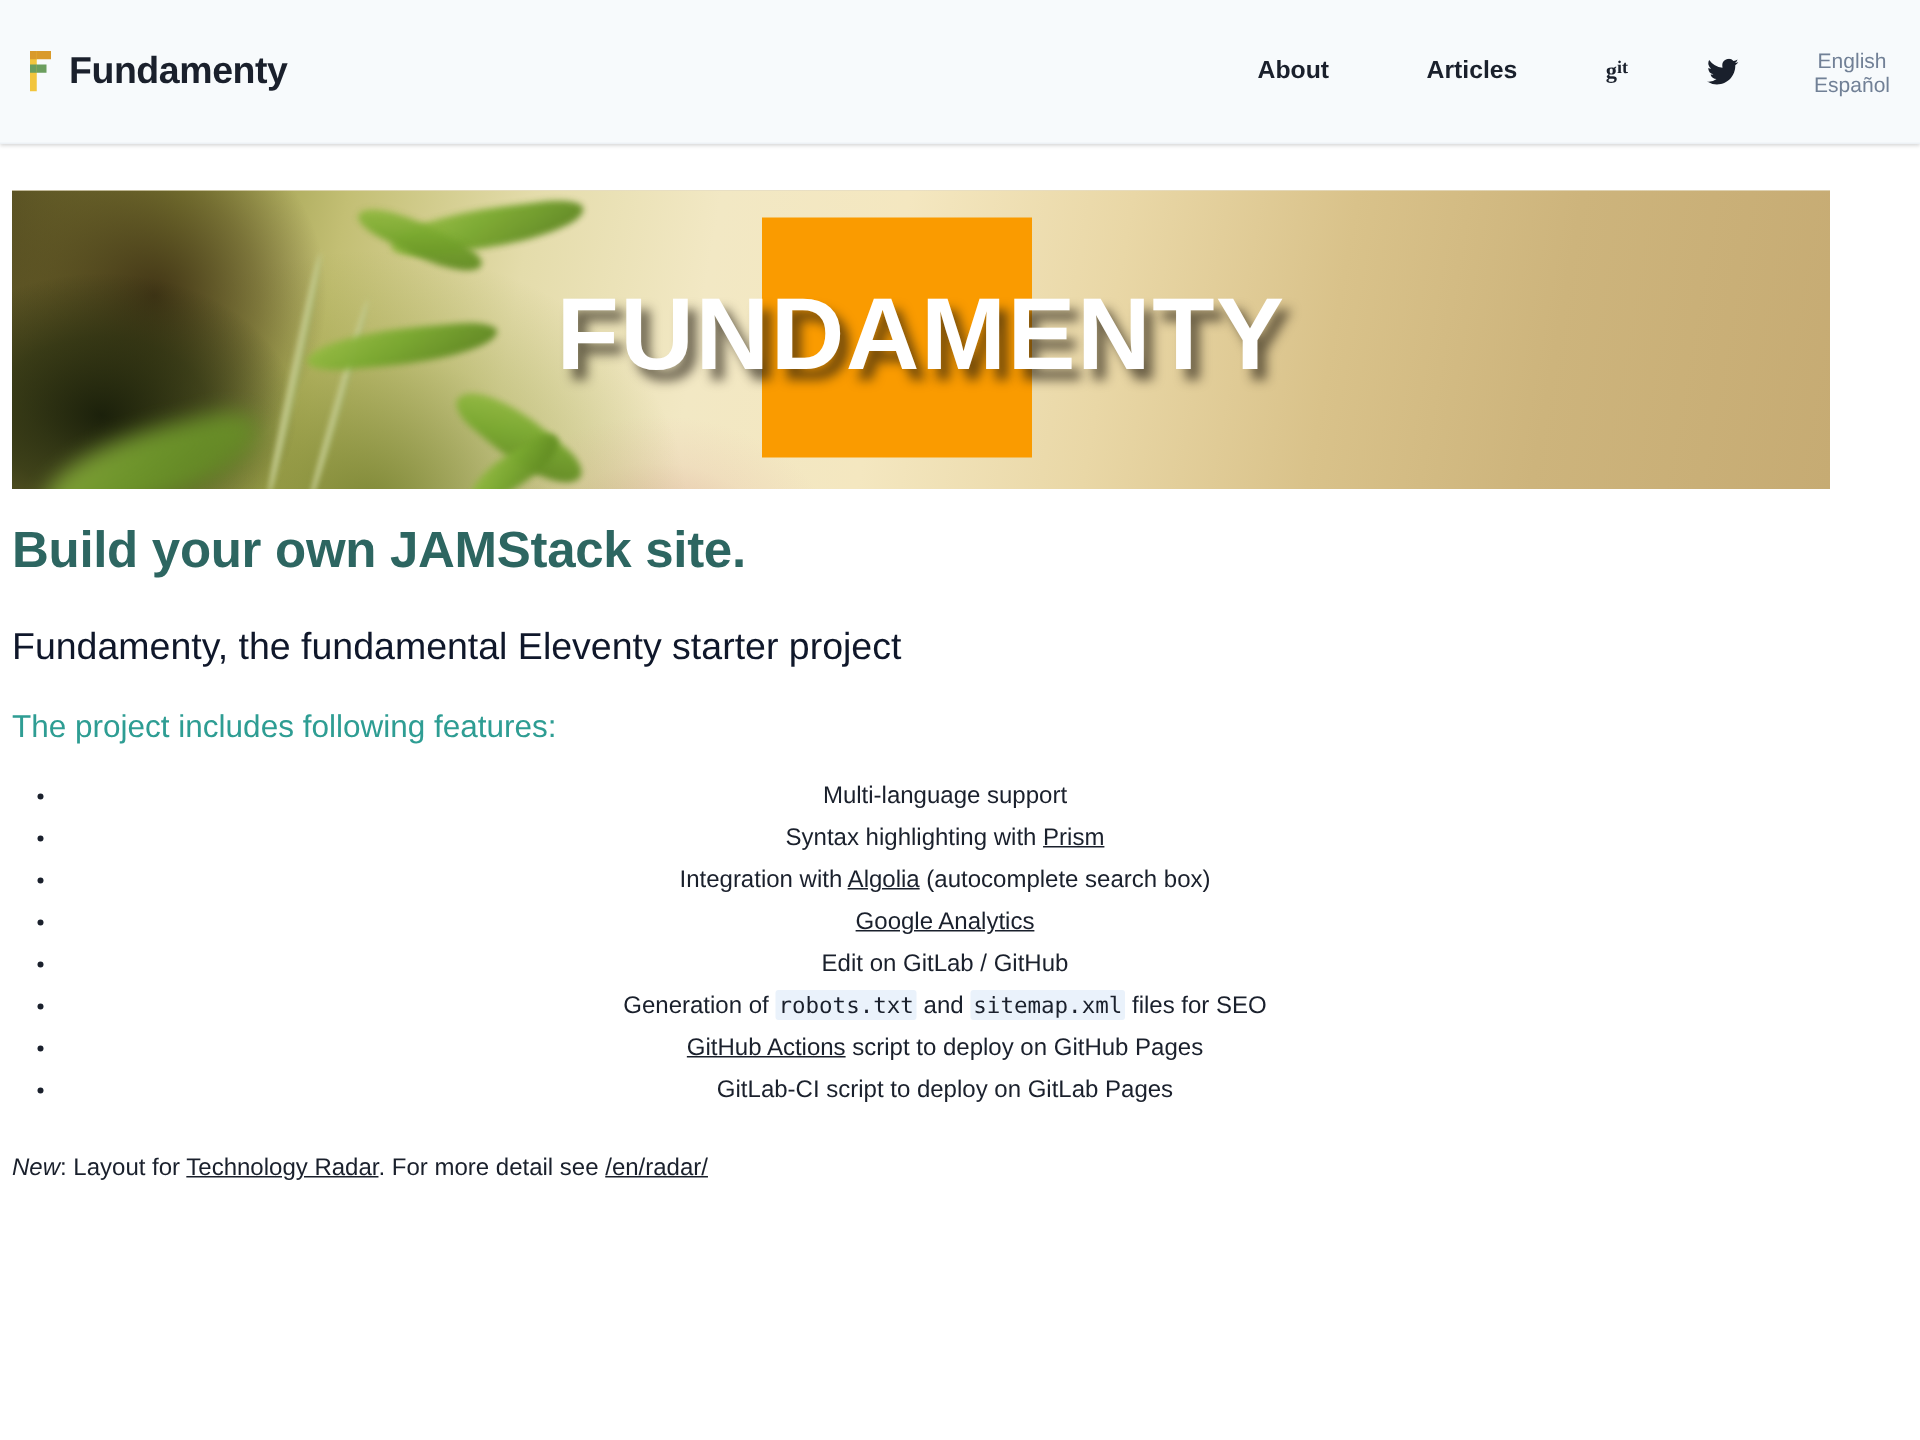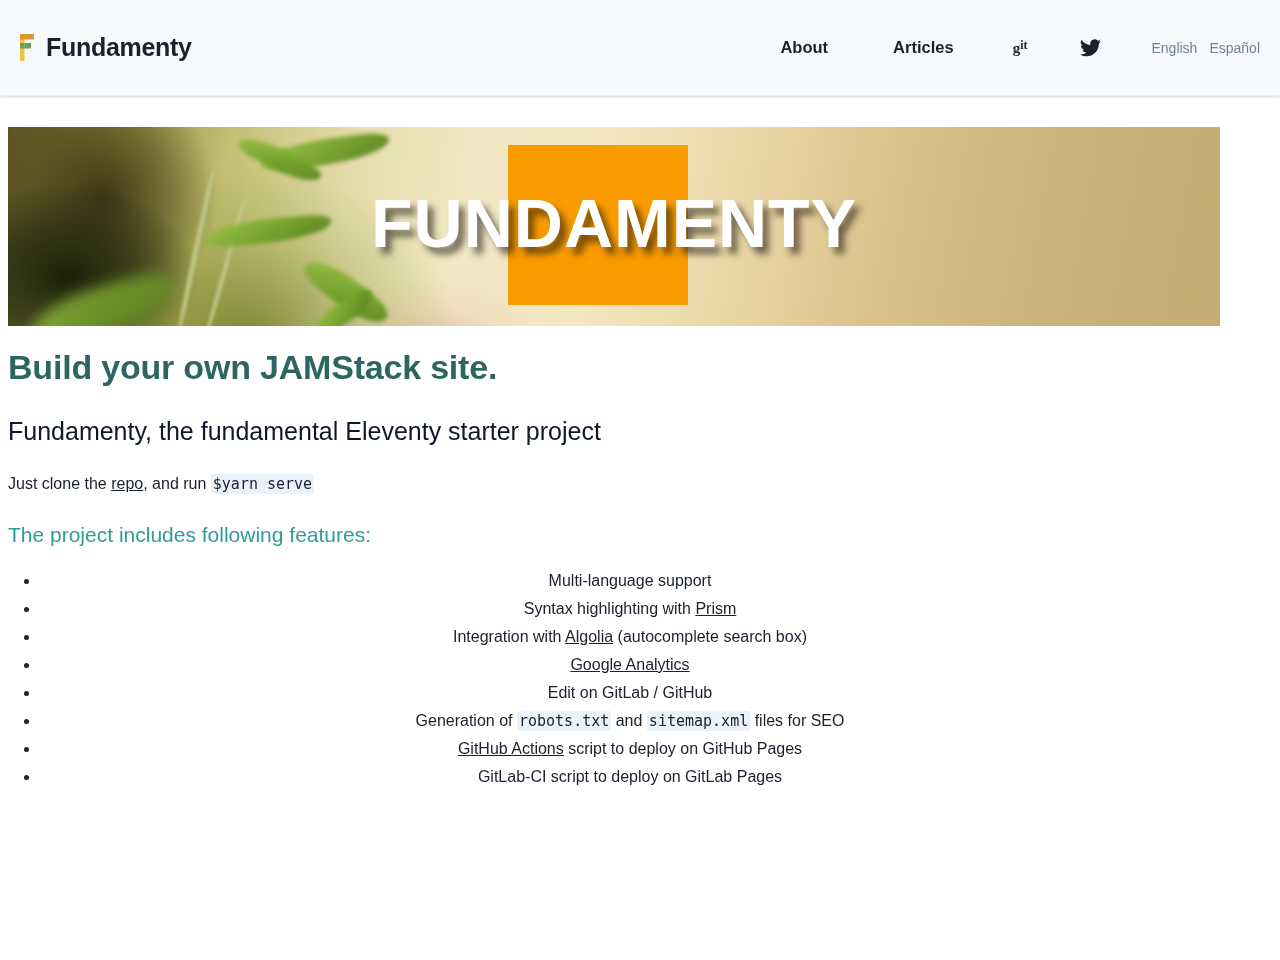--- a/index.html
+++ b/index.html
@@ -84,20 +84,21 @@
     text-decoration: none;
   }
   .twitter-icon { display: block; }
 
   .lang-nav {
     display: flex;
     align-items: center;
     gap: 0px;
     padding-right: 14px;
     margin-left: 26px;
+    flex-direction: column;
   }
   .lang-link {
     font-size: 14px;
     color: #718096;
     text-decoration: none;
     padding: 0 6px;
     white-space: nowrap;
   }
 
   
@@ -288,21 +289,20 @@
   </div>
 </div>
 
 <main class="article">
 
   <h1 class="page-h1">Build your own JAMStack site.</h1>
 
 
   <h2 class="sec-h2">Fundamenty, the fundamental Eleventy starter project</h2>
 
-  <p class="body-p"><span>Just clone the </span><a class="inline-link" href="#">repo</a><span>, and run </span><code class="inline-code">$yarn serve</code></p>
 
   <h3 class="sec-h3">The project includes following features:</h3>
 
   <ul class="feature-list">
     <li><span>Multi-language support</span></li>
 
     <li><span>Syntax highlighting with </span><a class="inline-link" href="#">Prism</a></li>
 
     <li><span>Integration with </span><a class="inline-link" href="#">Algolia</a><span> (autocomplete search box)</span></li>
 
@@ -310,15 +310,16 @@
 
     <li><span>Edit on GitLab / GitHub</span></li>
 
     <li><span>Generation of </span><code class="inline-code">robots.txt</code><span> and </span><code class="inline-code">sitemap.xml</code><span> files for SEO</span></li>
 
     <li><a class="inline-link" href="#">GitHub Actions</a><span> script to deploy on GitHub Pages</span></li>
 
     <li><span>GitLab-CI script to deploy on GitLab Pages</span></li>
   </ul>
 
+  <p class="body-p"><em class="new-tag">New</em><span>: Layout for </span><a class="inline-link" href="#">Technology Radar</a><span>. For more detail see </span><a class="inline-link" href="#">/en/radar/</a></p>
 
 
 </main>
 
 </body></html>

